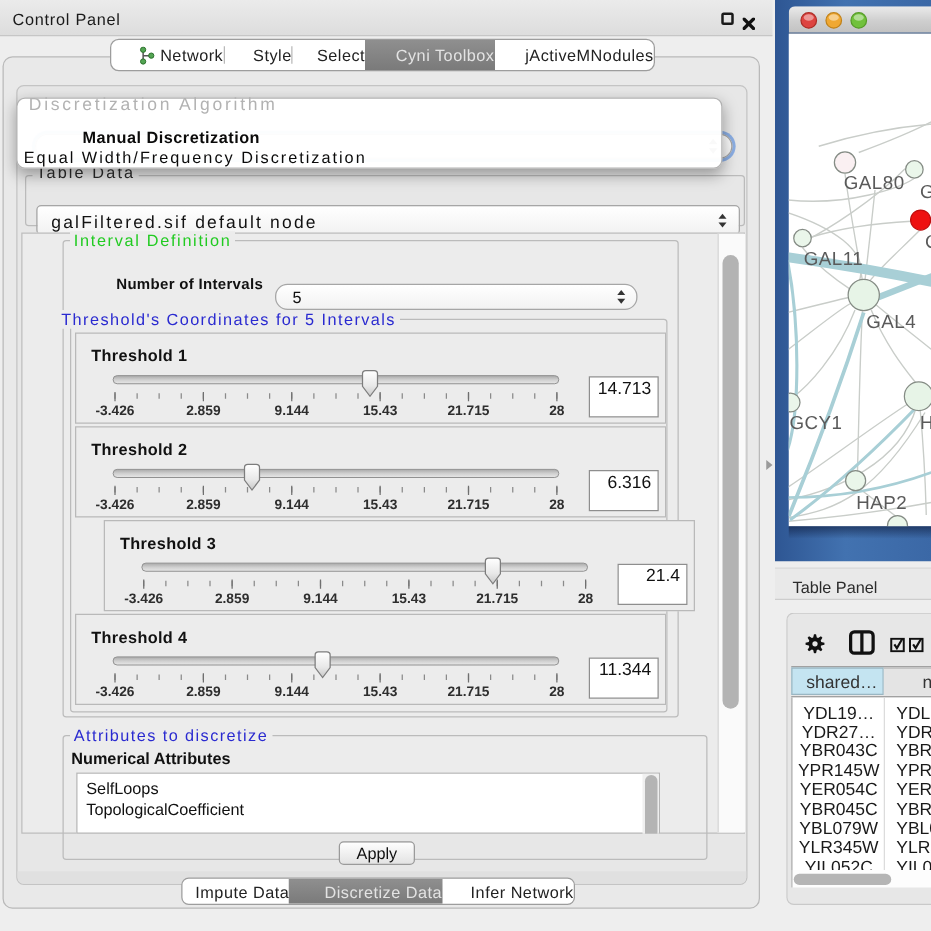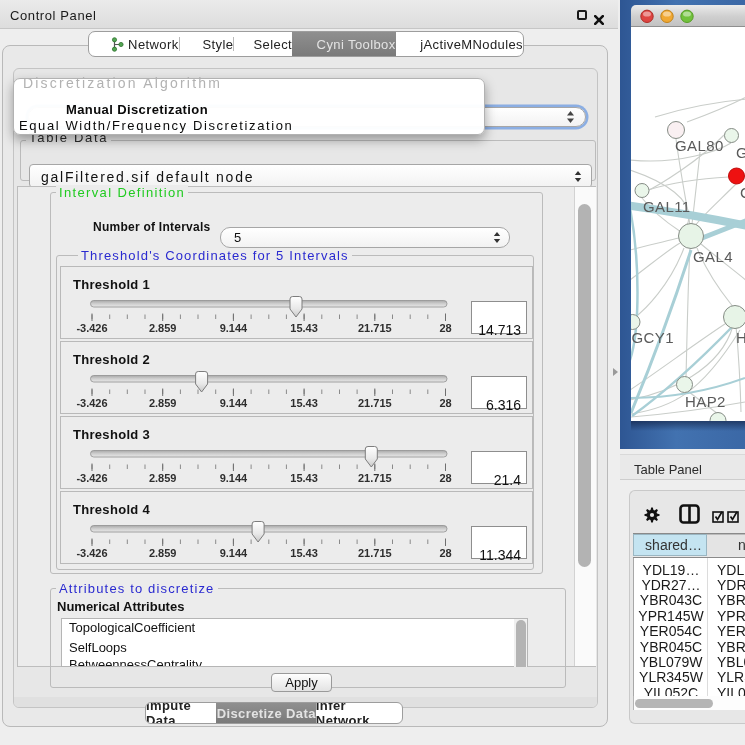--- a/index.html
+++ b/index.html
@@ -12,43 +12,43 @@
   background:linear-gradient(#ebebeb,#dddddd); border-bottom:1px solid #c6c6c6; }
 #titlebar .t { position:absolute; left:10px; top:8px; font-size:13px; color:#1a1a1a; letter-spacing:0.6px; }
 #float-ic { position:absolute; left:577px; top:10px; width:10px; height:10px; border:2px solid #1a1a1a; border-radius:2px; }
 #close-ic { position:absolute; left:594px; top:11px; }
 
 .tabbar { display:flex; background:#fff; border:1px solid #9d9d9d; border-radius:7px; overflow:hidden; }
 .tabbar .seg { font-size:13px; color:#222; display:flex; align-items:center; justify-content:flex-end; letter-spacing:0.4px; }
 .tabbar .seg.sel { background:linear-gradient(#8f8f8f,#7a7a7a); color:#e3e3e3; }
 .tabbar .sep { width:1px; background:#b9b9b9; margin:5px 0; }
 #toptabs { left:88px; top:31px; width:436px; height:26px; }
-#bottabs { left:145px; top:702px; width:258px; height:22px;font-weight:bold; }
+#bottabs { left:145px; top:702px; width:315px; height:22px; }
 
 #outerpanel { left:2px; top:45px; width:606px; height:682px; border:1px solid #b9b9b9; border-radius:8px; background:#e9e9e9; }
 #innerpanel { left:13px; top:68px; width:585px; height:640px; border:1px solid #c4c4c4; border-radius:6px; background:#e7e7e7; }
 .fieldset { position:absolute; border:1px solid #bbbbbb; border-radius:3px; }
 .ftitle { position:absolute; font-size:13px; background:#ececec; padding:0 3px; white-space:nowrap; }
 .combo { position:absolute; background:linear-gradient(#ffffff,#f2f2f2); border:1px solid #a6a6a6;margin-top:12px; }
 .combo .arr { position:absolute; top:0; bottom:0; display:flex; flex-direction:column; justify-content:center; align-items:center; }
 .combo .arr svg { display:block; }
 .ctext { position:absolute; font-size:13px; color:#111; white-space:nowrap; }
 
 .thp { position:absolute; left:60px; width:473px; height:73px; border:1px solid #b9b9b9; background:#ececec; }
 .thp .lab { position:absolute; left:12px; top:10px; font-size:13px; font-weight:bold; color:#111; letter-spacing:0.3px; }
 .vbox { position:absolute; left:410px; top:34px; width:56px; height:33px; background:#fff; border:1px solid #8e8e8e;
-  font-size:14px; color:#111; text-align:right; padding:20px 5px 0 0; }
+  font-size:14px; color:#111; text-align:right; padding:0 5px 0 0; }
 
 #attrlist { left:61px; top:618px; width:467px; height:49px; background:#fff; border:1px solid #b5b5b5; overflow:hidden; }
 #attrlist div { font-size:13px; color:#111; padding-left:7px; height:17px; line-height:17px; }
 
 #apply { left:271px; top:673px; width:61px; height:19px; border:1px solid #9a9a9a; border-radius:4px;
   background:linear-gradient(#fefefe,#e3e3e3); font-size:13px; color:#111; text-align:center; line-height:17px; }
 
-#popup { left:13px; top:78px; width:472px; height:57px; background:rgba(255,255,255,0.97);
+#popup { left:13px; top:78px; width:565px; height:57px; background:rgba(255,255,255,0.97);
   border:1px solid #b2b2b2; border-radius:7px; box-shadow:0 5px 12px rgba(0,0,0,0.35); z-index:30; }
 #popup .r1 { position:absolute; left:0; right:0; top:8px; text-align:center; font-size:13px; color:#9b9b9b; letter-spacing:0.75px; }
 #popup .r2 { position:absolute; left:5px; top:23px; font-size:13px; font-weight:bold; color:#0a0a0a; letter-spacing:0.4px;padding-left:47px; }
 #popup .r3 { position:absolute; left:5px; top:39px; font-size:13px; color:#0a0a0a; letter-spacing:1.6px; }
 
 #netwin { left:620px; top:0; width:125px; height:449px; background:linear-gradient(90deg,#2e5693,#4272b0 45%,#3b68a6); }
 #mactb { position:absolute; left:11px; top:5px; width:114px; height:22px;
   background:linear-gradient(#ebebeb,#cfcfcf 55%,#c2c2c2); border-radius:5px 0 0 0; border-bottom:1px solid #8f8f8f; }
 #netcanvas { position:absolute; left:11px; top:27px; width:114px; height:394px; background:#fff; }
 #netshadow { position:absolute; left:11px; top:421px; width:114px; height:10px;
@@ -138,21 +138,21 @@
     <span class="ctext" style="left:13px; top:2px;">5</span>
     <span class="arr" style="right:8px;">
       <svg width="8" height="13" viewBox="0 0 8 13">
           <path d="M4 1 L7.2 5 L0.8 5 Z" fill="#333"></path>
           <path d="M4 12 L7.2 8 L0.8 8 Z" fill="#333"></path>
         </svg>
     </span>
   </div>
 
   <div class="fieldset" style="left:56px; top:255px; width:478px; height:315px;"></div>
-  <div class="ftitle abs" style="left:78px; top:248px; color:#2a2ad0; letter-spacing:1.15px;">Threshold's Coordinates for 5 Intervals</div>
+  <div class="ftitle abs" style="left:46px; top:248px; color:#2a2ad0; letter-spacing:1.15px;">Threshold's Coordinates for 5 Intervals</div>
 
   <div id="thps">
       <div class="thp abs" style="top:266px;">
         <div class="lab">Threshold 1</div>
         <svg width="473" height="73" viewBox="0 0 473 73" style="position:absolute;left:0;top:0;" font-family="Liberation Sans, sans-serif">
           <defs>
             <linearGradient id="trk1" x1="0" y1="0" x2="0" y2="1">
               <stop offset="0" stop-color="#a9a9a9"></stop>
               <stop offset="0.5" stop-color="#cfcfcf"></stop>
               <stop offset="1" stop-color="#e8e8e8"></stop>
@@ -251,21 +251,21 @@
           <line x1="313.8" y1="46.5" x2="313.8" y2="54" stroke="#6f6f6f" stroke-width="1"></line>
           <text x="313.8" y="65" font-size="11" font-weight="bold" fill="#2e2e2e" text-anchor="middle">21.715</text>
           <line x1="384.5" y1="46.5" x2="384.5" y2="54" stroke="#6f6f6f" stroke-width="1"></line>
           <text x="384.5" y="65" font-size="11" font-weight="bold" fill="#2e2e2e" text-anchor="middle">28</text>
           <g transform="translate(132.1,28.5)">
             <path d="M2.5,3.5 Q2.5,1 5.2,1 L11.8,1 Q14.5,1 14.5,3.5 L14.5,13.5 L8.5,21.5 L2.5,13.5 Z" fill="url(#thm2)" stroke="#7d7d7d" stroke-width="1"></path>
           </g>
         </svg>
         <div class="vbox">6.316</div>
       </div>
-      <div class="thp abs" style="top:416px;">
+      <div class="thp abs" style="top:416px;margin-left:23px;">
         <div class="lab">Threshold 3</div>
         <svg width="473" height="73" viewBox="0 0 473 73" style="position:absolute;left:0;top:0;" font-family="Liberation Sans, sans-serif">
           <defs>
             <linearGradient id="trk3" x1="0" y1="0" x2="0" y2="1">
               <stop offset="0" stop-color="#a9a9a9"></stop>
               <stop offset="0.5" stop-color="#cfcfcf"></stop>
               <stop offset="1" stop-color="#e8e8e8"></stop>
             </linearGradient>
             <linearGradient id="thm3" x1="0" y1="0" x2="0" y2="1">
               <stop offset="0" stop-color="#ffffff"></stop>
@@ -367,23 +367,22 @@
           </g>
         </svg>
         <div class="vbox">11.344</div>
       </div>
     </div>
 
   <div class="fieldset" style="left:50px; top:588px; width:516px; height:100px;"></div>
   <div class="ftitle abs" style="left:56px; top:581px; color:#2a2ad0; letter-spacing:1.15px;">Attributes to discretize</div>
   <div class="abs" style="left:57px; top:599px; font-size:13px; font-weight:bold; color:#111;">Numerical Attributes</div>
   <div id="attrlist" class="abs">
+    <div style="margin-top:3px;">SelfLoops</div>
     <div>TopologicalCoefficient</div>
-    <div style="margin-top:3px;">SelfLoops</div>
-    <div>BetweennessCentrality</div>
   </div>
   <div class="abs" style="left:514px; top:619px; width:13px; height:48px; background:#f0f0f0; overflow:hidden;">
     <div style="position:absolute; left:1.5px; top:1px; width:10px; height:60px; border-radius:5px; background:#b4b4b4;"></div>
   </div>
 
   <div class="abs" style="left:574px; top:187px; width:22px; height:479px; background:#fafafa; border-left:1px solid #d2d2d2;"></div>
   <div class="abs" style="left:578px; top:204px; width:13px; height:363px; border-radius:6.5px; background:#b3b3b3;"></div>
 
   <div id="apply" class="abs">Apply</div>
 

